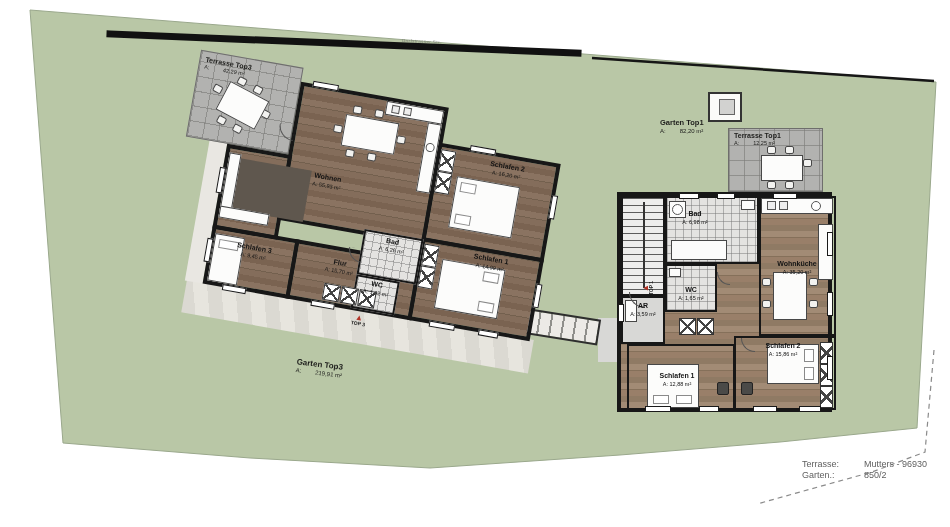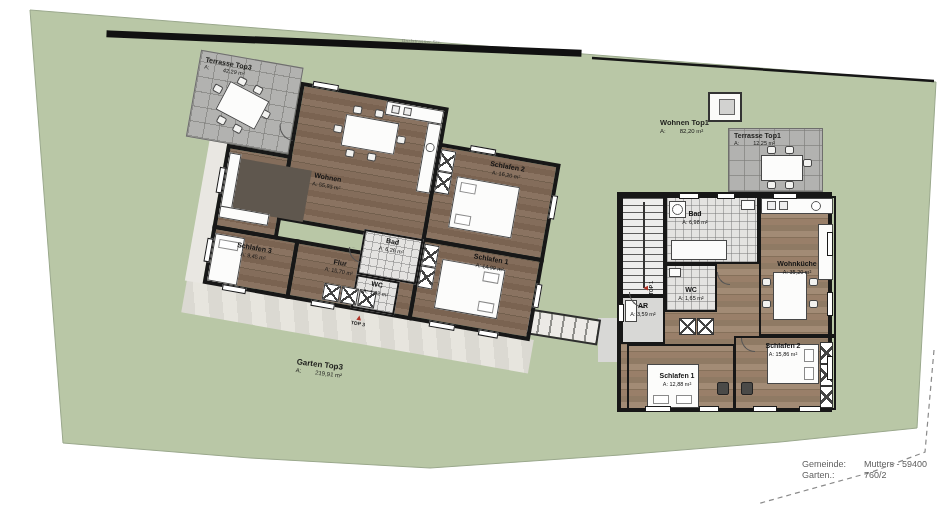--- a/index.html
+++ b/index.html
@@ -58,21 +58,21 @@
   <svg class="abs" style="left:0;top:0;" width="950" height="527" viewBox="0 0 950 527">
     <polygon points="30,10 936,82 917,428 780,442 620,455 430,468 250,458 63,443" fill="#b9c7a6" stroke="#9aa88c" stroke-width="1"></polygon>
     <path d="M110,34 L578,53" stroke="#111" stroke-width="7" stroke-linecap="square" fill="none"></path>
     <path d="M592,58 L934,81" stroke="#161616" stroke-width="2.5" fill="none"></path>
     <path d="M934,350 L925,452 L872,472 L757,504" stroke="#8a8a8a" stroke-width="1.2" stroke-dasharray="5,4" fill="none"></path>
   </svg>
 
   <div class="abs street" style="left:402px;top:39px;transform:rotate(3deg);">Dorfstrasser Str.</div>
 
   <div class="abs glabel" style="left:660px;top:118px;">
-    <span class="nm">Wohnen Top1</span>
+    <span class="nm">Garten Top1</span>
     <span class="ar"><span>A:</span><span class="gap">82,20 m²</span></span>
   </div>
   <div class="abs glabel" style="left:296px;top:360px;transform:rotate(7deg);font-size:8px;">
     <span class="nm" style="font-size:8px;">Garten Top3</span>
     <span class="ar"><span>A:</span><span class="gap">219,91 m²</span></span>
   </div>
 
   <div class="abs" style="left:708px;top:92px;width:34px;height:30px;background:#fbfbf9;border:2px solid #333;">
     <div class="abs" style="left:9px;top:5px;width:16px;height:16px;background:#d2d2d0;border:1px solid #666;"></div>
   </div>
@@ -296,19 +296,19 @@
       <span class="ar">A: 15,86 m²</span>
     </div>
 
     <div class="abs tmark" style="left:14px;top:86px;width:26px;transform:rotate(-90deg);">
       <span class="tri">▲</span>
       <span>TOP 1</span>
     </div>
   </div>
 
   <div class="abs footer" style="left:802px;top:459px;">
-    <span>Gemeinde:</span>
-    <span>Mutters - 59400</span>
+    <span>Terrasse:</span>
+    <span>Mutters - 96930</span>
     <span>Garten.:</span>
-    <span>760/2</span>
+    <span>850/2</span>
   </div>
 
 </div>
 
 </body></html>

